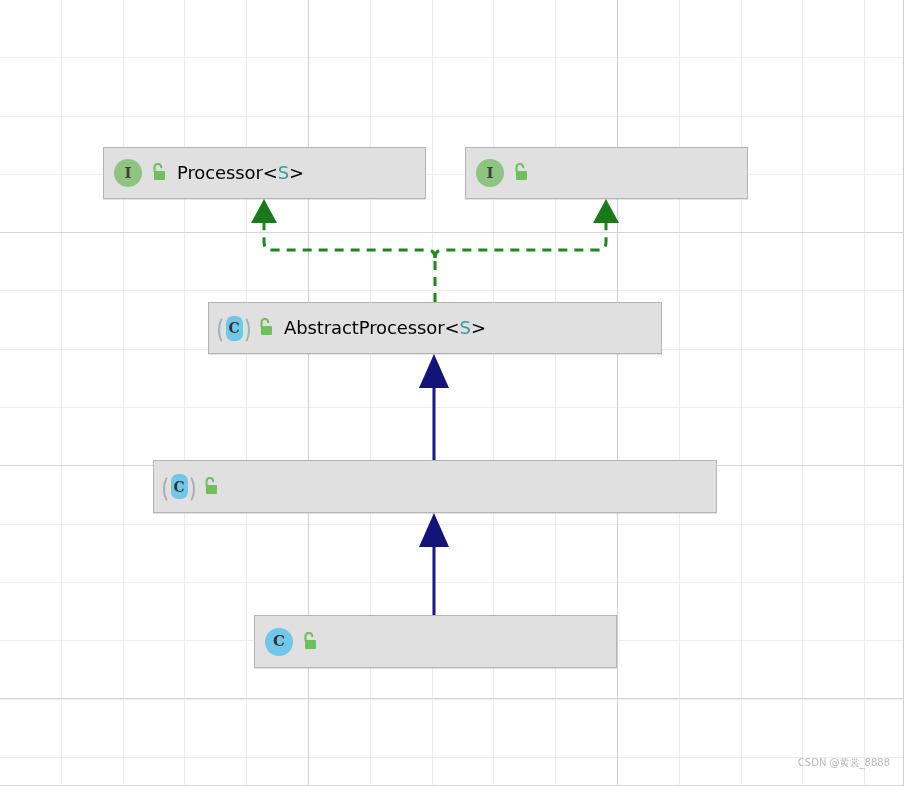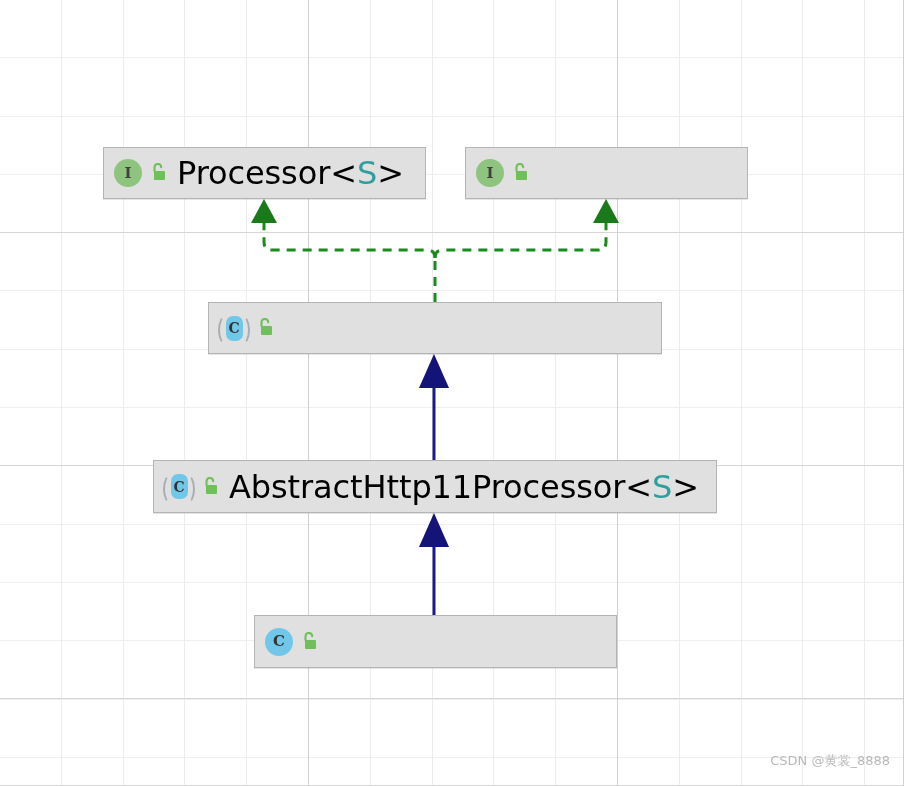--- a/index.html
+++ b/index.html
@@ -57,21 +57,21 @@
     box-shadow: 0 1px 0 rgba(0,0,0,0.10);
     padding: 0 14px 0 10px;
   }
   .uml-node .icon-group {
     display: flex;
     align-items: center;
     flex: 0 0 auto;
     margin-right: 10px;
   }
   .uml-node .node-label {
-    font-size: 32px;
+    font-size: 18px;
     line-height: 1;
     color: #000000;
     letter-spacing: -0.1px;
     white-space: nowrap;
   }
   .uml-node .node-label .generic-param {
     color: #2f9e9e;
   }
 
   
@@ -170,21 +170,21 @@
     height: 20px;
     margin-left: 7px;
     flex: 0 0 auto;
   }
 
   
   #watermark {
     position: absolute;
     right: 14px;
     bottom: 16px;
-    font-size: 13px;
+    font-size: 10px;
     color: #b9b9b9;
     font-family: "DejaVu Sans", "Liberation Sans", sans-serif;
     white-space: nowrap;
     user-select: none;
   }
 </style>
 </head>
 <body>
 
 <div id="diagram-canvas">
@@ -253,39 +253,39 @@
           <span class="glyph">C</span>
         </span>
       </span>
       <span class="icon-lock-public">
         <svg width="18" height="20" viewBox="0 0 18 20" xmlns="http://www.w3.org/2000/svg">
           <path d="M5.5 8 L5.5 4.2 A3.3 3.3 0 0 1 12.2 4.2" stroke="#6fbf5a" stroke-width="2.1" fill="none" stroke-linecap="round"></path>
           <rect x="5" y="8" width="11" height="9" rx="1" fill="#6fbf5a"></rect>
         </svg>
       </span>
     </span>
+    <span class="node-label"><span>AbstractProcessor</span><span>&lt;</span><span class="generic-param">S</span><span>&gt;</span></span>
   </div>
 
   <div class="uml-node" id="node-abstract-http11-processor" style="left:153px; top:460px; width:564px; height:53px;">
     <span class="icon-group">
       <span class="icon-abstract-class">
         <span class="arc-left"></span>
         <span class="arc-right"></span>
         <span class="pill">
           <span class="glyph">C</span>
         </span>
       </span>
       <span class="icon-lock-public">
         <svg width="18" height="20" viewBox="0 0 18 20" xmlns="http://www.w3.org/2000/svg">
           <path d="M5.5 8 L5.5 4.2 A3.3 3.3 0 0 1 12.2 4.2" stroke="#6fbf5a" stroke-width="2.1" fill="none" stroke-linecap="round"></path>
           <rect x="5" y="8" width="11" height="9" rx="1" fill="#6fbf5a"></rect>
         </svg>
       </span>
     </span>
-    <span class="node-label"><span>AbstractHttp11Processor</span><span>&lt;</span><span class="generic-param">S</span><span>&gt;</span></span>
   </div>
 
   <div class="uml-node" id="node-http11-processor" style="left:254px; top:615px; width:363px; height:53px;">
     <span class="icon-group">
       <span class="icon-class">
         <span class="glyph">C</span>
       </span>
       <span class="icon-lock-public">
         <svg width="18" height="20" viewBox="0 0 18 20" xmlns="http://www.w3.org/2000/svg">
           <path d="M5.5 8 L5.5 4.2 A3.3 3.3 0 0 1 12.2 4.2" stroke="#6fbf5a" stroke-width="2.1" fill="none" stroke-linecap="round"></path>

